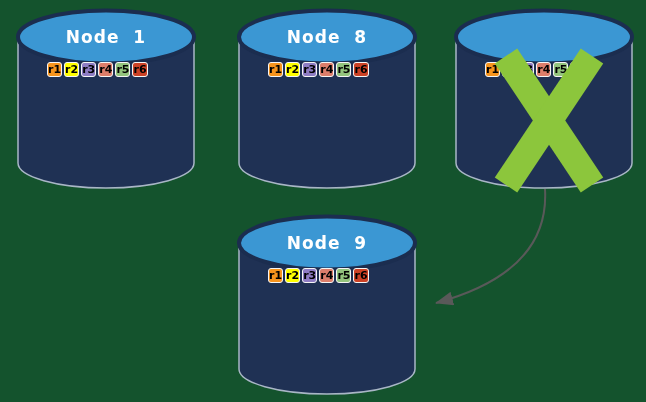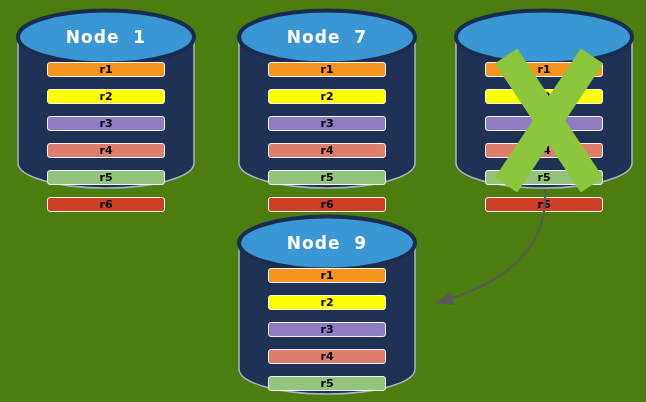--- a/index.html
+++ b/index.html
@@ -1,31 +1,31 @@
 <!DOCTYPE html>
 <html style="--cylinder-body: #1F3154; --cylinder-top: #3B97D3; --cylinder-rim: #1B2D4F; --outline: #A9B6C6; --title-text: #FFFFFF; --bar-border: #F5F5F5; --bar-text: #000000; --failure-x: #8CC63C; --arrow: #595959;"><head>
 <meta charset="utf-8">
 <style>
   html,body{margin:0;padding:0;background:#ffffff;}
   .canvas{
-    position:relative;width:646px;height:402px;background:#4d7c0f;
+    position:relative;width:646px;height:402px;background:#14532d;
     font-family:"DejaVu Sans","Liberation Sans",sans-serif;overflow:hidden;
   }
   .node{position:absolute;width:180px;height:186px;}
   .node svg.cyl{position:absolute;left:0;top:0;overflow:visible;}
   .cyl-body{fill:var(--cylinder-body);stroke:var(--outline);stroke-width:1.5;}
   .cyl-top{fill:var(--cylinder-top);stroke:var(--cylinder-rim);stroke-width:4;}
   .node-title{
     position:absolute;left:0;top:16px;width:100%;height:32px;line-height:32px;
     text-align:center;color:var(--title-text);font-size:17px;font-weight:bold;
     letter-spacing:1px;word-spacing:7px;
   }
   .bars{
     position:absolute;left:31px;top:57px;width:118px;
-    display:flex;flex-direction:column;gap:12px;
+    display:flex;flex-direction:row;gap:2px;
   }
   .bar{
     box-sizing:border-box;height:15px;border:1.5px solid var(--bar-border);
     border-radius:3px;display:flex;align-items:center;justify-content:center;
     color:var(--bar-text);font-size:11px;font-weight:bold;line-height:11px;
   }
   .x-overlay{position:absolute;left:36px;top:45px;overflow:visible;pointer-events:none;}
   .xline{stroke:var(--failure-x);stroke-width:27;stroke-linecap:butt;}
   .arrow-overlay{position:absolute;left:0;top:0;pointer-events:none;}
   .arrow-path{stroke:var(--arrow);stroke-width:2;fill:none;}
@@ -50,21 +50,21 @@
       <div class="bar" style="background-color: rgb(147, 196, 125);">r5</div>
       <div class="bar" style="background-color: rgb(204, 65, 37);">r6</div>
     </div>
   </div>
 
   <div class="node" style="left:237px;top:5px;">
     <svg class="cyl" width="180" height="186" viewBox="0 0 180 186">
       <path class="cyl-body" d="M2,32 L2,158 A88,25 0 0 0 178,158 L178,32 Z"></path>
       <ellipse class="cyl-top" cx="90" cy="32" rx="88" ry="26.5"></ellipse>
     </svg>
-    <div class="node-title">Node 7</div>
+    <div class="node-title">Node 8</div>
     <div class="bars">
       <div class="bar" style="background-color: rgb(247, 148, 29);">r1</div>
       <div class="bar" style="background-color: rgb(255, 255, 0);">r2</div>
       <div class="bar" style="background-color: rgb(142, 124, 195);">r3</div>
       <div class="bar" style="background-color: rgb(221, 126, 107);">r4</div>
       <div class="bar" style="background-color: rgb(147, 196, 125);">r5</div>
       <div class="bar" style="background-color: rgb(204, 65, 37);">r6</div>
     </div>
   </div>
 

